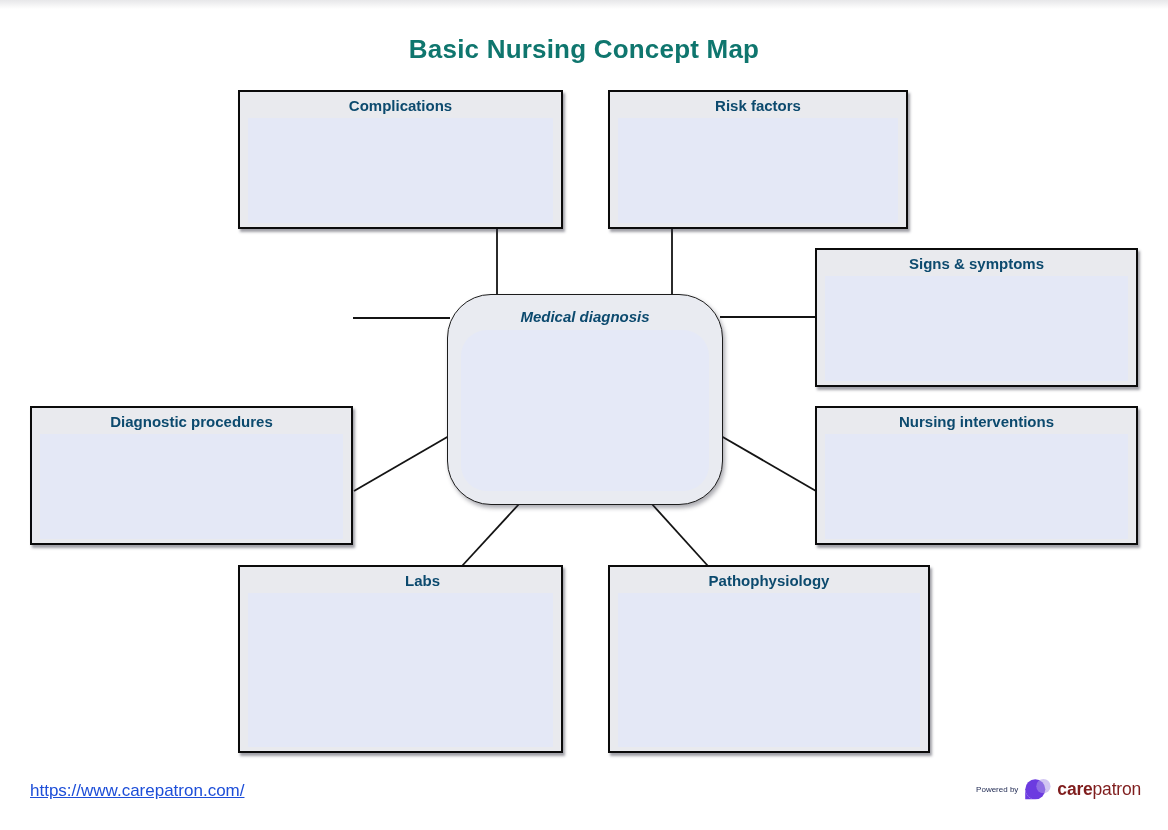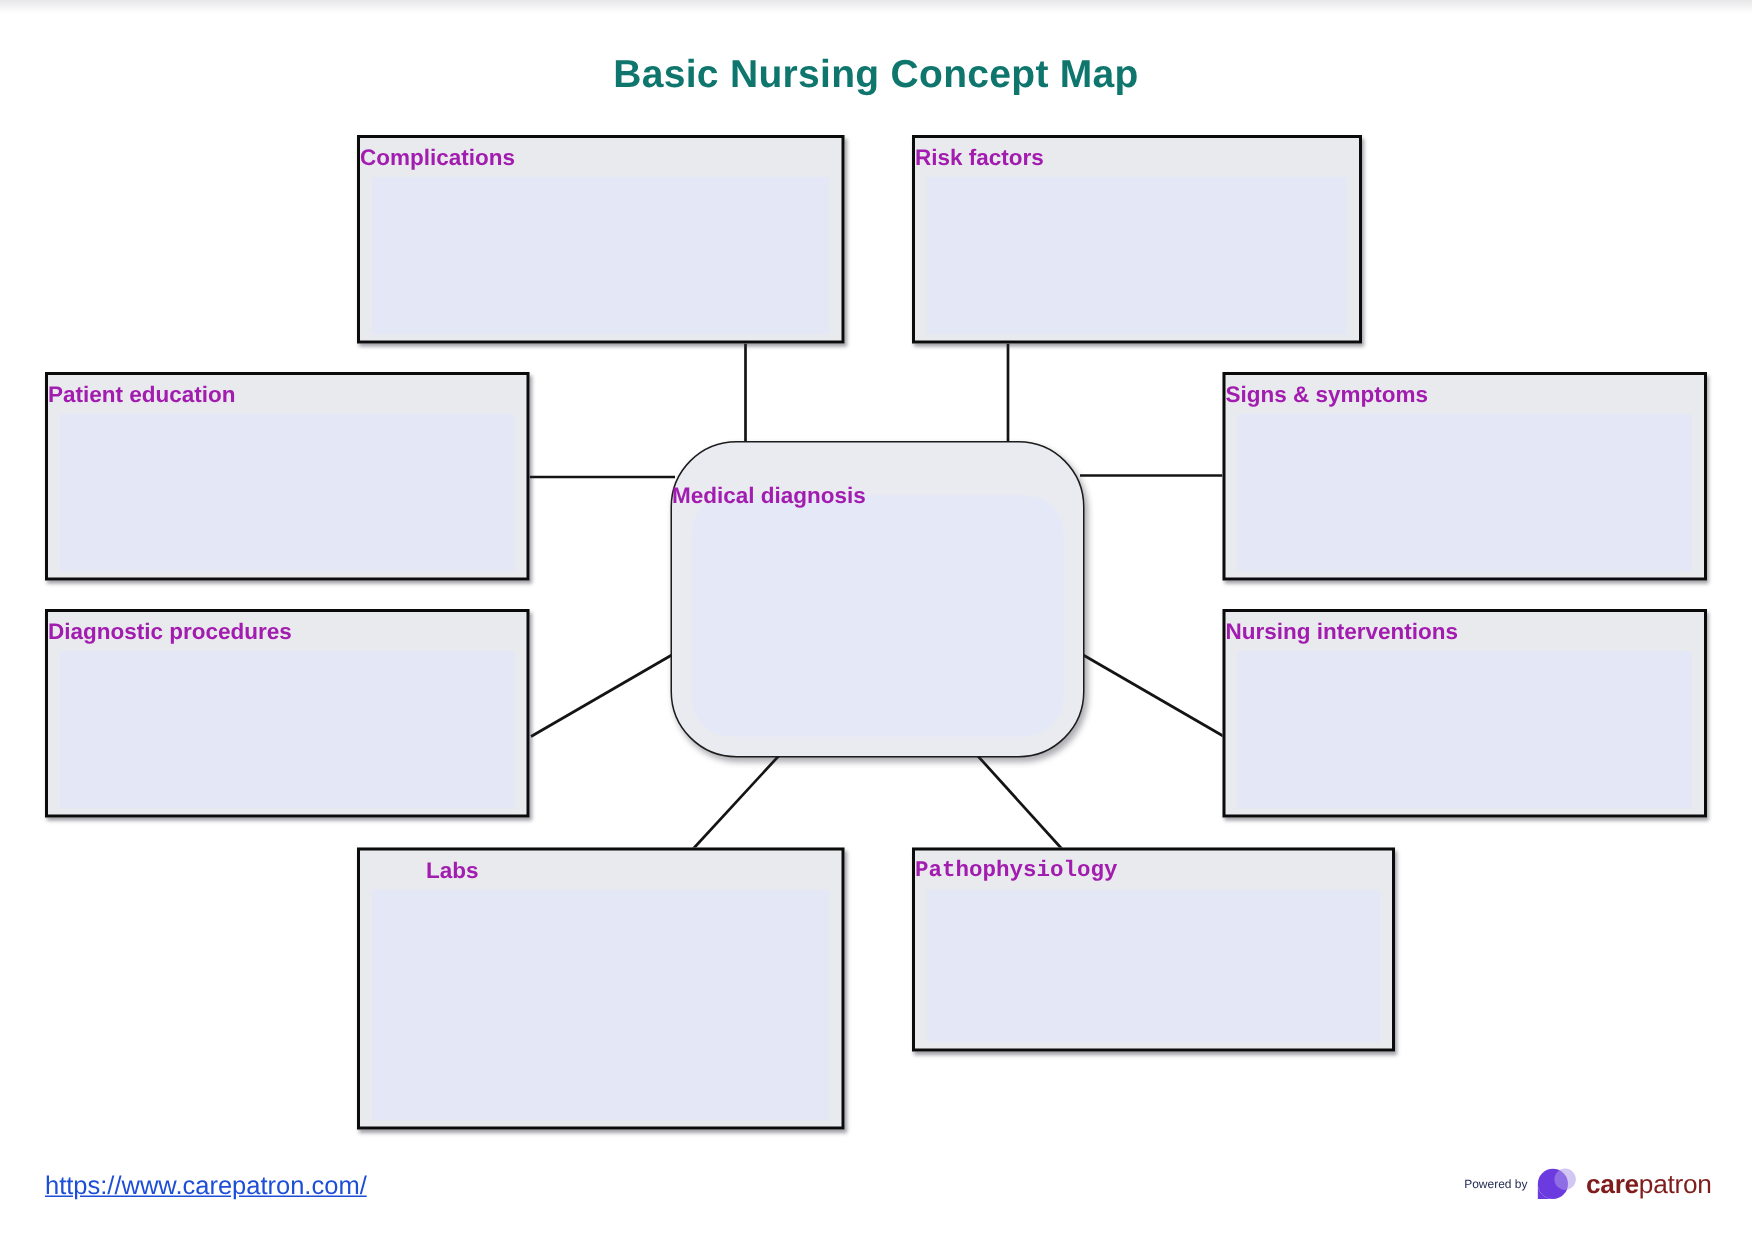--- a/index.html
+++ b/index.html
@@ -29,47 +29,47 @@
     border: 2px solid #0b0b0b;
     box-shadow: 1.5px 2.5px 2.5px rgba(45,45,60,0.45);
     box-sizing: border-box;
   }
   .box .body {
     position: absolute; left: 8px; right: 8px; top: 26px; bottom: 4px;
     background: #e4e8f6;
   }
   .box .label {
     position: relative; z-index: 1;
-    font-weight: bold;
-    font-size: 15px; color: #a21caf;
+    text-align: center; font-weight: bold;
+    font-size: 15px; color: #0c4a6e;
     padding-top: 5px;
   }
 
   .n-complications        { left: 238px; top: 90px;  width: 325px; height: 139px; }
   .n-risk-factors         { left: 608px; top: 90px;  width: 300px; height: 139px; }
   .n-patient-education    { left: 30px;  top: 248px; width: 323px; height: 139px; }
   .n-signs-symptoms       { left: 815px; top: 248px; width: 323px; height: 139px; }
   .n-diagnostic-procedures{ left: 30px;  top: 406px; width: 323px; height: 139px; }
   .n-nursing-interventions{ left: 815px; top: 406px; width: 323px; height: 139px; }
   .n-labs                 { left: 238px; top: 565px; width: 325px; height: 188px; padding-left: 44px; }
-  .n-pathophysiology      { left: 608px; top: 565px; width: 322px; height: 136px; font-family: Liberation Mono, monospace; }
+  .n-pathophysiology      { left: 608px; top: 565px; width: 322px; height: 188px; }
 
   .center-box {
     left: 447px; top: 294px; width: 276px; height: 211px;
     border-radius: 44px;
     border: 1.6px solid #1c1c1c;
     background: #e9ebf1;
     box-shadow: 2px 3px 4px rgba(45,45,60,0.4);
   }
   .center-box .body {
     left: 13px; right: 13px; top: 35px; bottom: 13px;
     border-radius: 26px;
     background: #e5e9f7;
   }
-  .center-box .label { padding-top: 27px; }
+  .center-box .label { padding-top: 13px; font-style: italic; }
 
   .footer-url {
     position: absolute; left: 30px; top: 781px;
     font-size: 17px; color: #1d4ed8;
     text-decoration: underline;
     cursor: pointer;
   }
   .powered {
     position: absolute; right: 27px; top: 777px;
     display: flex; align-items: center; gap: 6px;
@@ -107,24 +107,20 @@
   <div class="box n-complications">
     <div class="body"></div>
     <div class="label">Complications</div>
   </div>
 
   <div class="box n-risk-factors">
     <div class="body"></div>
     <div class="label">Risk factors</div>
   </div>
 
-  <div class="box n-patient-education">
-    <div class="body"></div>
-    <div class="label">Patient education</div>
-  </div>
 
   <div class="box n-diagnostic-procedures">
     <div class="body"></div>
     <div class="label">Diagnostic procedures</div>
   </div>
 
   <div class="box n-signs-symptoms">
     <div class="body"></div>
     <div class="label">Signs &amp; symptoms</div>
   </div>

